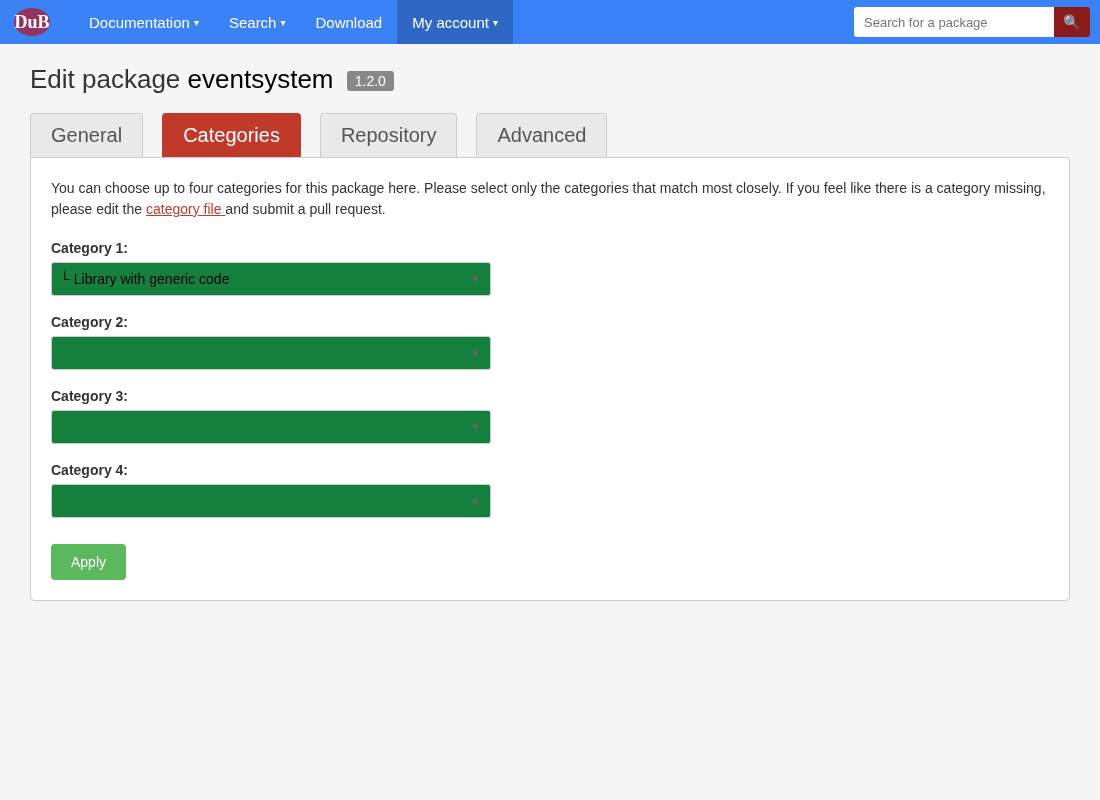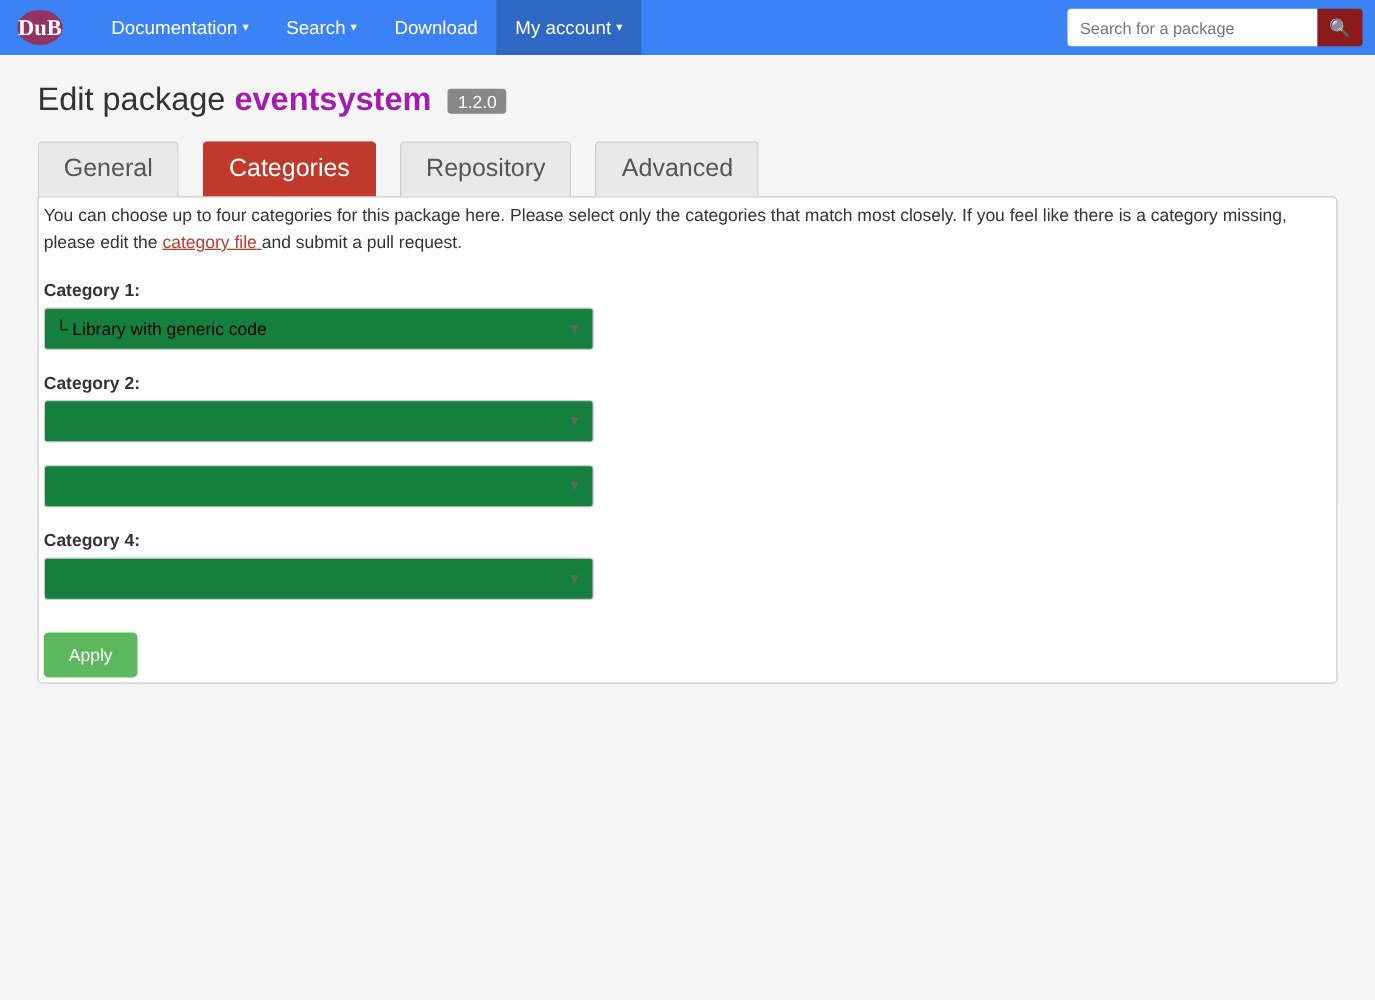--- a/index.html
+++ b/index.html
@@ -78,22 +78,21 @@
       padding: 20px 30px;
     }
 
     .page-title {
       font-size: 26px;
       font-weight: normal;
       margin-bottom: 18px;
       color: #333;
     }
     .page-title .package-name {
-      color: #a21caf;
-      font-weight: bold;
+      color: #000000;
     }
     .page-title .version-badge {
       background: #888;
       color: white;
       font-size: 14px;
       padding: 2px 8px;
       border-radius: 3px;
       margin-left: 6px;
       vertical-align: middle;
     }
@@ -118,21 +117,21 @@
       background: #c0392b;
       color: white;
       border-color: #c0392b;
     }
 
     
     .panel {
       background: white;
       border: 1px solid #ccc;
       border-radius: 0 4px 4px 4px;
-      padding: 4px;
+      padding: 20px;
     }
 
     .panel-description {
       margin-bottom: 20px;
       line-height: 1.5;
       color: #333;
     }
     .panel-description a {
       color: #c0392b;
       text-decoration: underline;
@@ -279,20 +278,21 @@
       <label class="form-label">Category 2:</label>
       <div class="select-wrapper">
         <select class="form-select">
           <option value="" selected=""></option>
         </select>
       </div>
     </div>
 
     
     <div class="form-group">
+      <label class="form-label">Category 3:</label>
       <div class="select-wrapper">
         <select class="form-select">
           <option value="" selected=""></option>
         </select>
       </div>
     </div>
 
     
     <div class="form-group">
       <label class="form-label">Category 4:</label>

